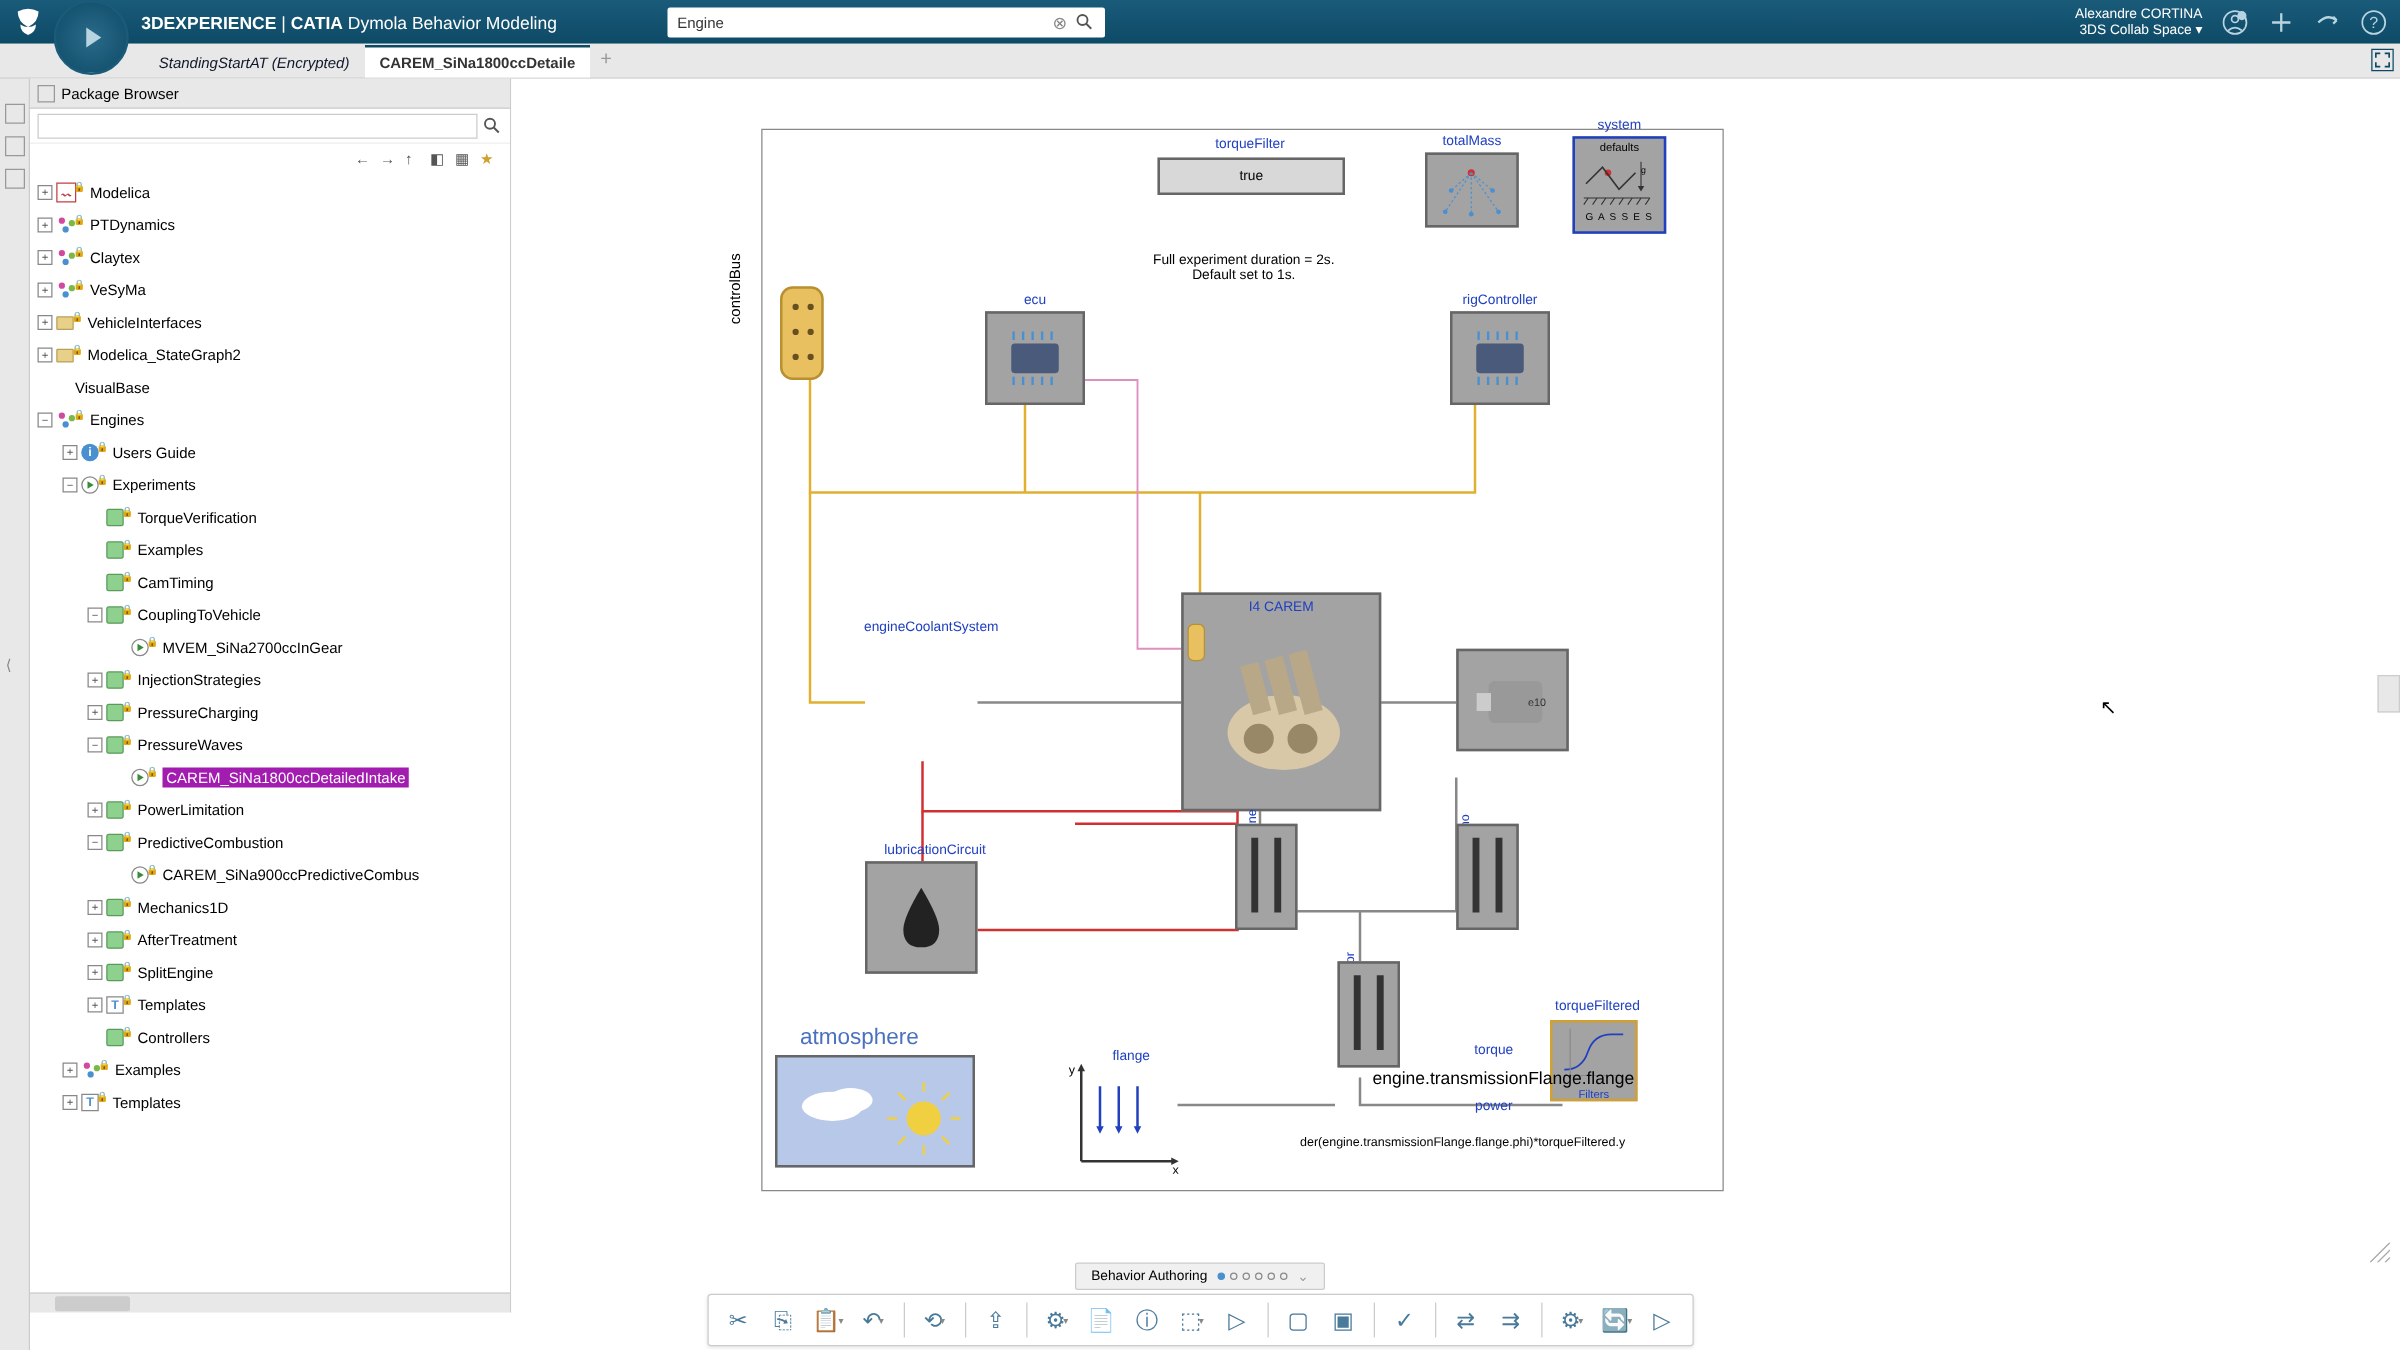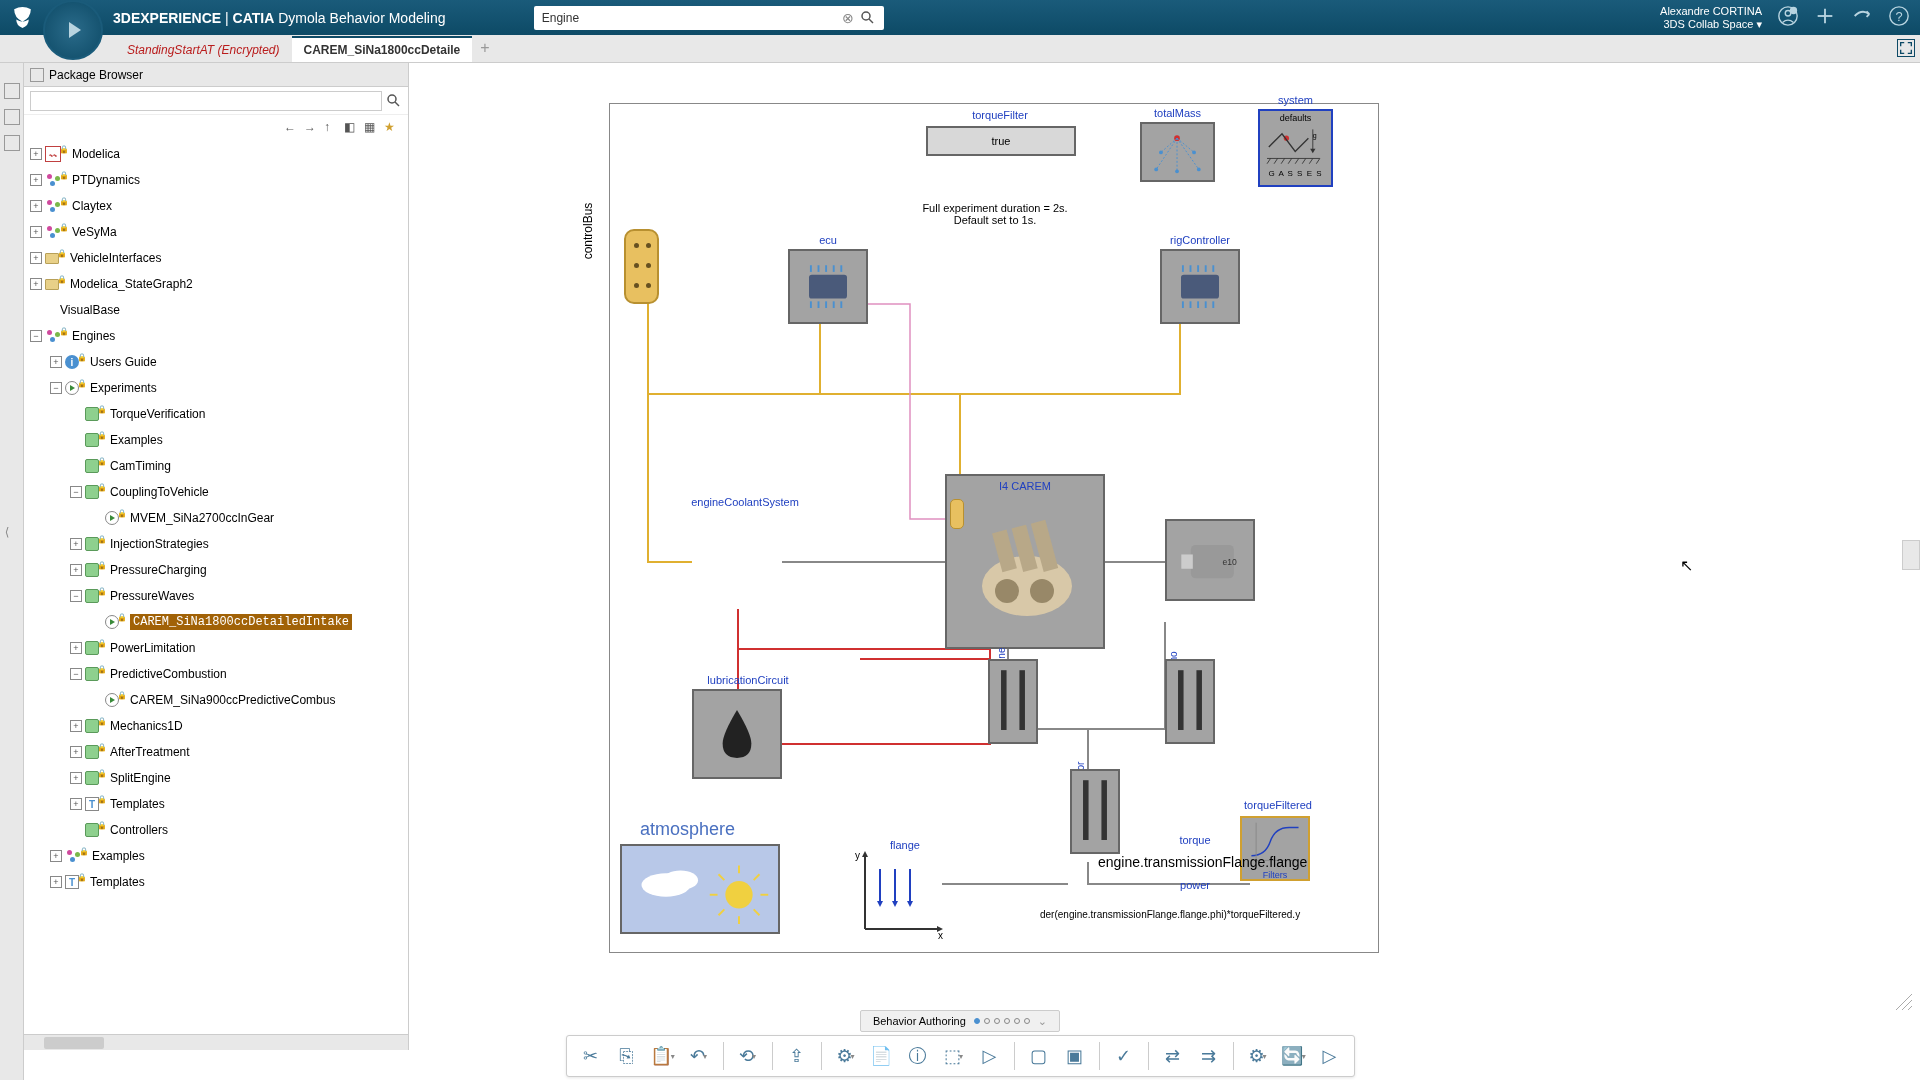--- a/index.html
+++ b/index.html
@@ -9,27 +9,27 @@
 .header { height: 35px; background: linear-gradient(to bottom, #1a5b7a, #0d4a66); display: flex; align-items: center; color: #fff; padding: 0 10px; }
 .logo-circle { width: 60px; height: 60px; border-radius: 50%; background: radial-gradient(circle, #2a6b8a, #0d4a66); display: flex; align-items: center; justify-content: center; margin-right: 10px; position: relative; z-index: 10; margin-top: 25px; border: 2px solid #1a5b7a; }
 .logo-play { width: 0; height: 0; border-left: 12px solid #b8d4e0; border-top: 8px solid transparent; border-bottom: 8px solid transparent; margin-left: 3px; }
 .ds-logo { width: 25px; height: 25px; margin-right: 8px; }
 .app-title { font-size: 14px; font-weight: 300; }
 .app-title b { font-weight: bold; }
 .search-box { margin-left: auto; margin-right: auto; width: 350px; height: 24px; background: #fff; border-radius: 2px; display: flex; align-items: center; padding: 0 8px; position: relative; left: -200px; }
 .search-box input { border: none; outline: none; flex: 1; font-size: 12px; color: #333; }
 .search-clear { color: #888; cursor: pointer; font-size: 14px; margin-right: 6px; }
 .search-icon { width: 16px; height: 16px; }
-.header-right { display: flex; align-items: flex-start; gap: 15px; margin-left: auto; }
+.header-right { display: flex; align-items: center; gap: 15px; margin-left: auto; }
 .user-info { text-align: right; font-size: 11px; line-height: 13px; }
 .header-icon { width: 22px; height: 22px; cursor: pointer; }
 
 
 .tab-bar { height: 28px; background: #e8e8e8; display: flex; align-items: flex-end; padding-left: 115px; border-bottom: 1px solid #ccc; position: relative; }
-.tab { padding: 5px 12px; font-size: 12px; color: #b91c1c; font-style: italic; cursor: pointer; }
+.tab { padding: 5px 12px; font-size: 12px; color: #0f172a; font-style: italic; cursor: pointer; }
 .tab.active { background: #fff; color: #333; font-weight: bold; font-style: normal; border-top: 2px solid #0d4a66; }
 .tab-add { padding: 5px 8px; color: #999; cursor: pointer; }
 .expand-btn { position: absolute; right: 5px; top: 4px; width: 18px; height: 18px; border: 1px solid #0d4a66; cursor: pointer; }
 
 
 .left-strip { position: absolute; left: 0; top: 63px; width: 24px; height: calc(100% - 63px); background: #e8e8e8; border-right: 1px solid #ccc; display: flex; flex-direction: column; align-items: center; padding-top: 20px; gap: 10px; }
 .strip-icon { width: 16px; height: 16px; border: 1px solid #999; cursor: pointer; }
 
 
 .package-browser { position: absolute; left: 24px; top: 63px; width: 385px; height: calc(100% - 93px); background: #fff; border-right: 1px solid #ccc; display: flex; flex-direction: column; }
@@ -49,21 +49,21 @@
 .tree-icon.package { position: relative; }
 .tree-icon.package::before { content: ''; position: absolute; width: 5px; height: 5px; border-radius: 50%; background: #d04a9e; top: 2px; left: 2px; }
 .tree-icon.package::after { content: ''; position: absolute; width: 5px; height: 5px; border-radius: 50%; background: #4a90d0; bottom: 2px; left: 5px; box-shadow: 5px -5px 0 #7ab84a; }
 .tree-icon.folder { background: #e8d088; border: 1px solid #b8a058; border-radius: 1px; width: 14px; height: 11px; }
 .tree-icon.exp { background: #8ed08e; border: 1px solid #5a9a5a; border-radius: 2px; width: 14px; height: 14px; }
 .tree-icon.info { background: #4a90d0; border-radius: 50%; color: #fff; font-size: 10px; font-weight: bold; width: 14px; height: 14px; }
 .tree-icon.play { background: #fff; border: 1px solid #888; border-radius: 50%; width: 14px; height: 14px; position: relative; }
 .tree-icon.play::after { content: ''; position: absolute; left: 4px; top: 3px; border-left: 5px solid #3a8a3a; border-top: 3px solid transparent; border-bottom: 3px solid transparent; }
 .tree-icon.tmpl { background: #fff; border: 1px solid #888; width: 14px; height: 14px; color: #4a90d0; font-size: 10px; font-weight: bold; }
 .lock-badge { width: 10px; height: 10px; font-size: 8px; color: #888; margin-left: -6px; margin-right: 3px; margin-top: -8px; }
-.tree-label.selected { background: #a16207; color: #fff; padding: 1px 3px; font-family: Liberation Mono, monospace; }
+.tree-label.selected { background: #a21caf; color: #fff; padding: 1px 3px; }
 
 .pb-scroll { height: 16px; background: #e8e8e8; border-top: 1px solid #ccc; position: relative; }
 .pb-scroll-thumb { position: absolute; left: 20px; width: 60px; height: 12px; top: 2px; background: #ccc; border-radius: 2px; }
 
 
 .canvas { position: absolute; left: 409px; top: 63px; right: 0; bottom: 30px; background: #fff; }
 .diagram { position: absolute; left: 200px; top: 40px; width: 770px; height: 850px; border: 1px solid #888; }
 
 
 .comp-box { position: absolute; border: 2px solid #666; background: #a3a3a3; }

